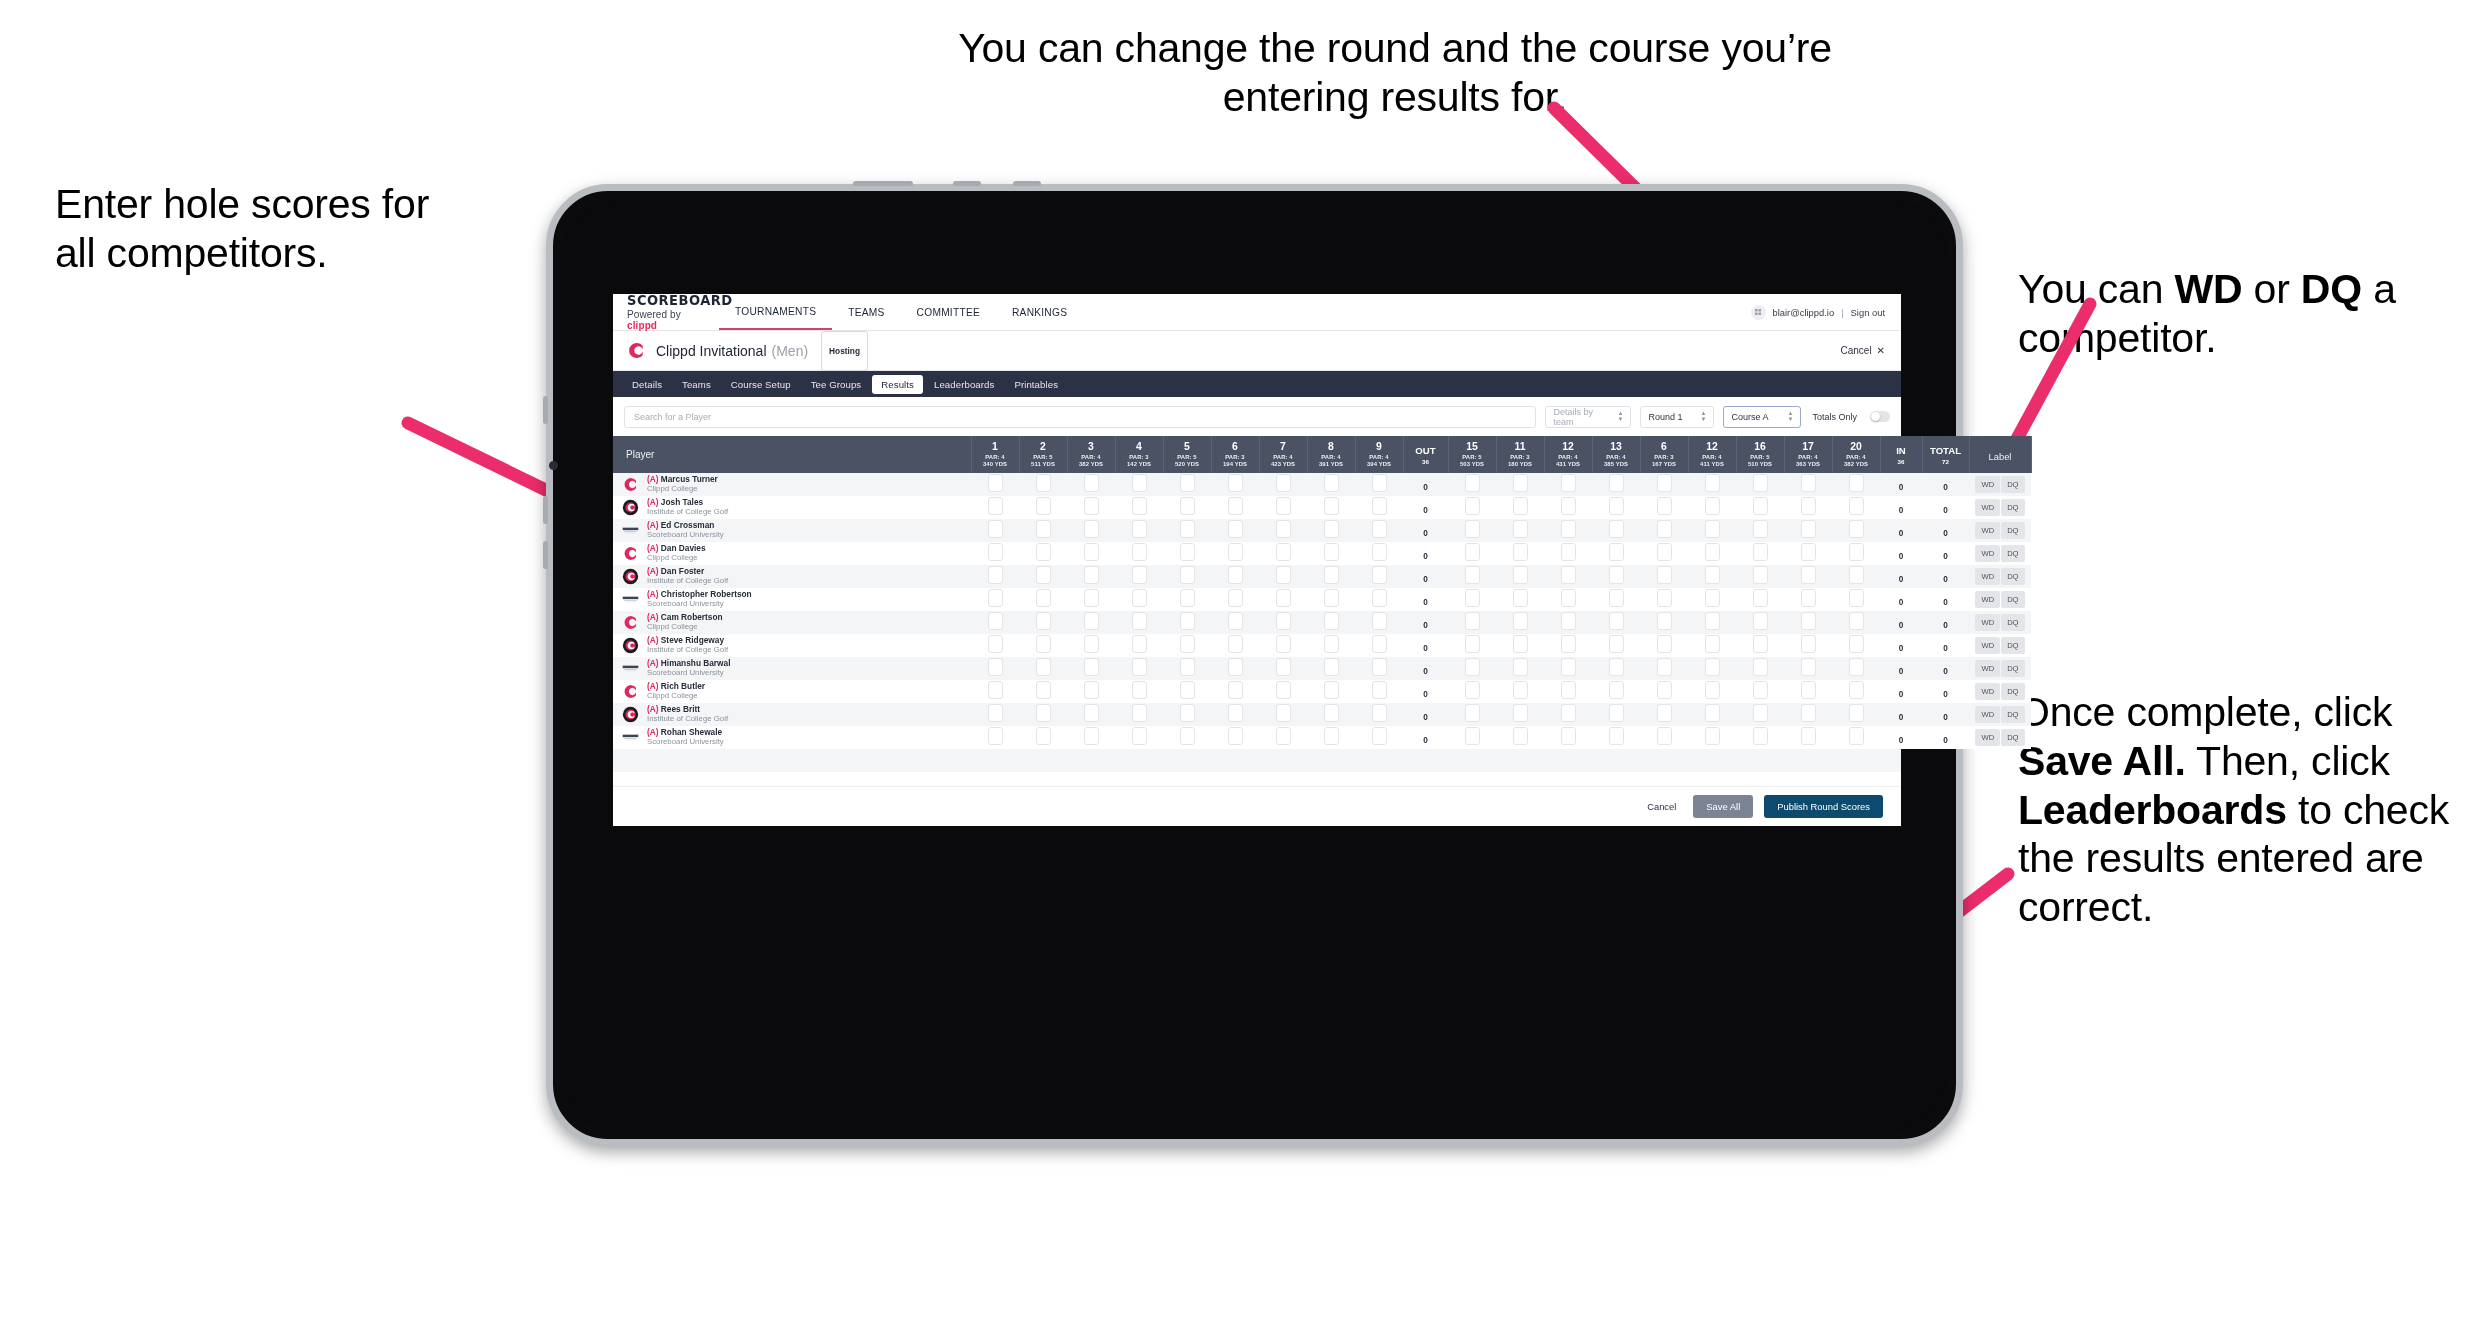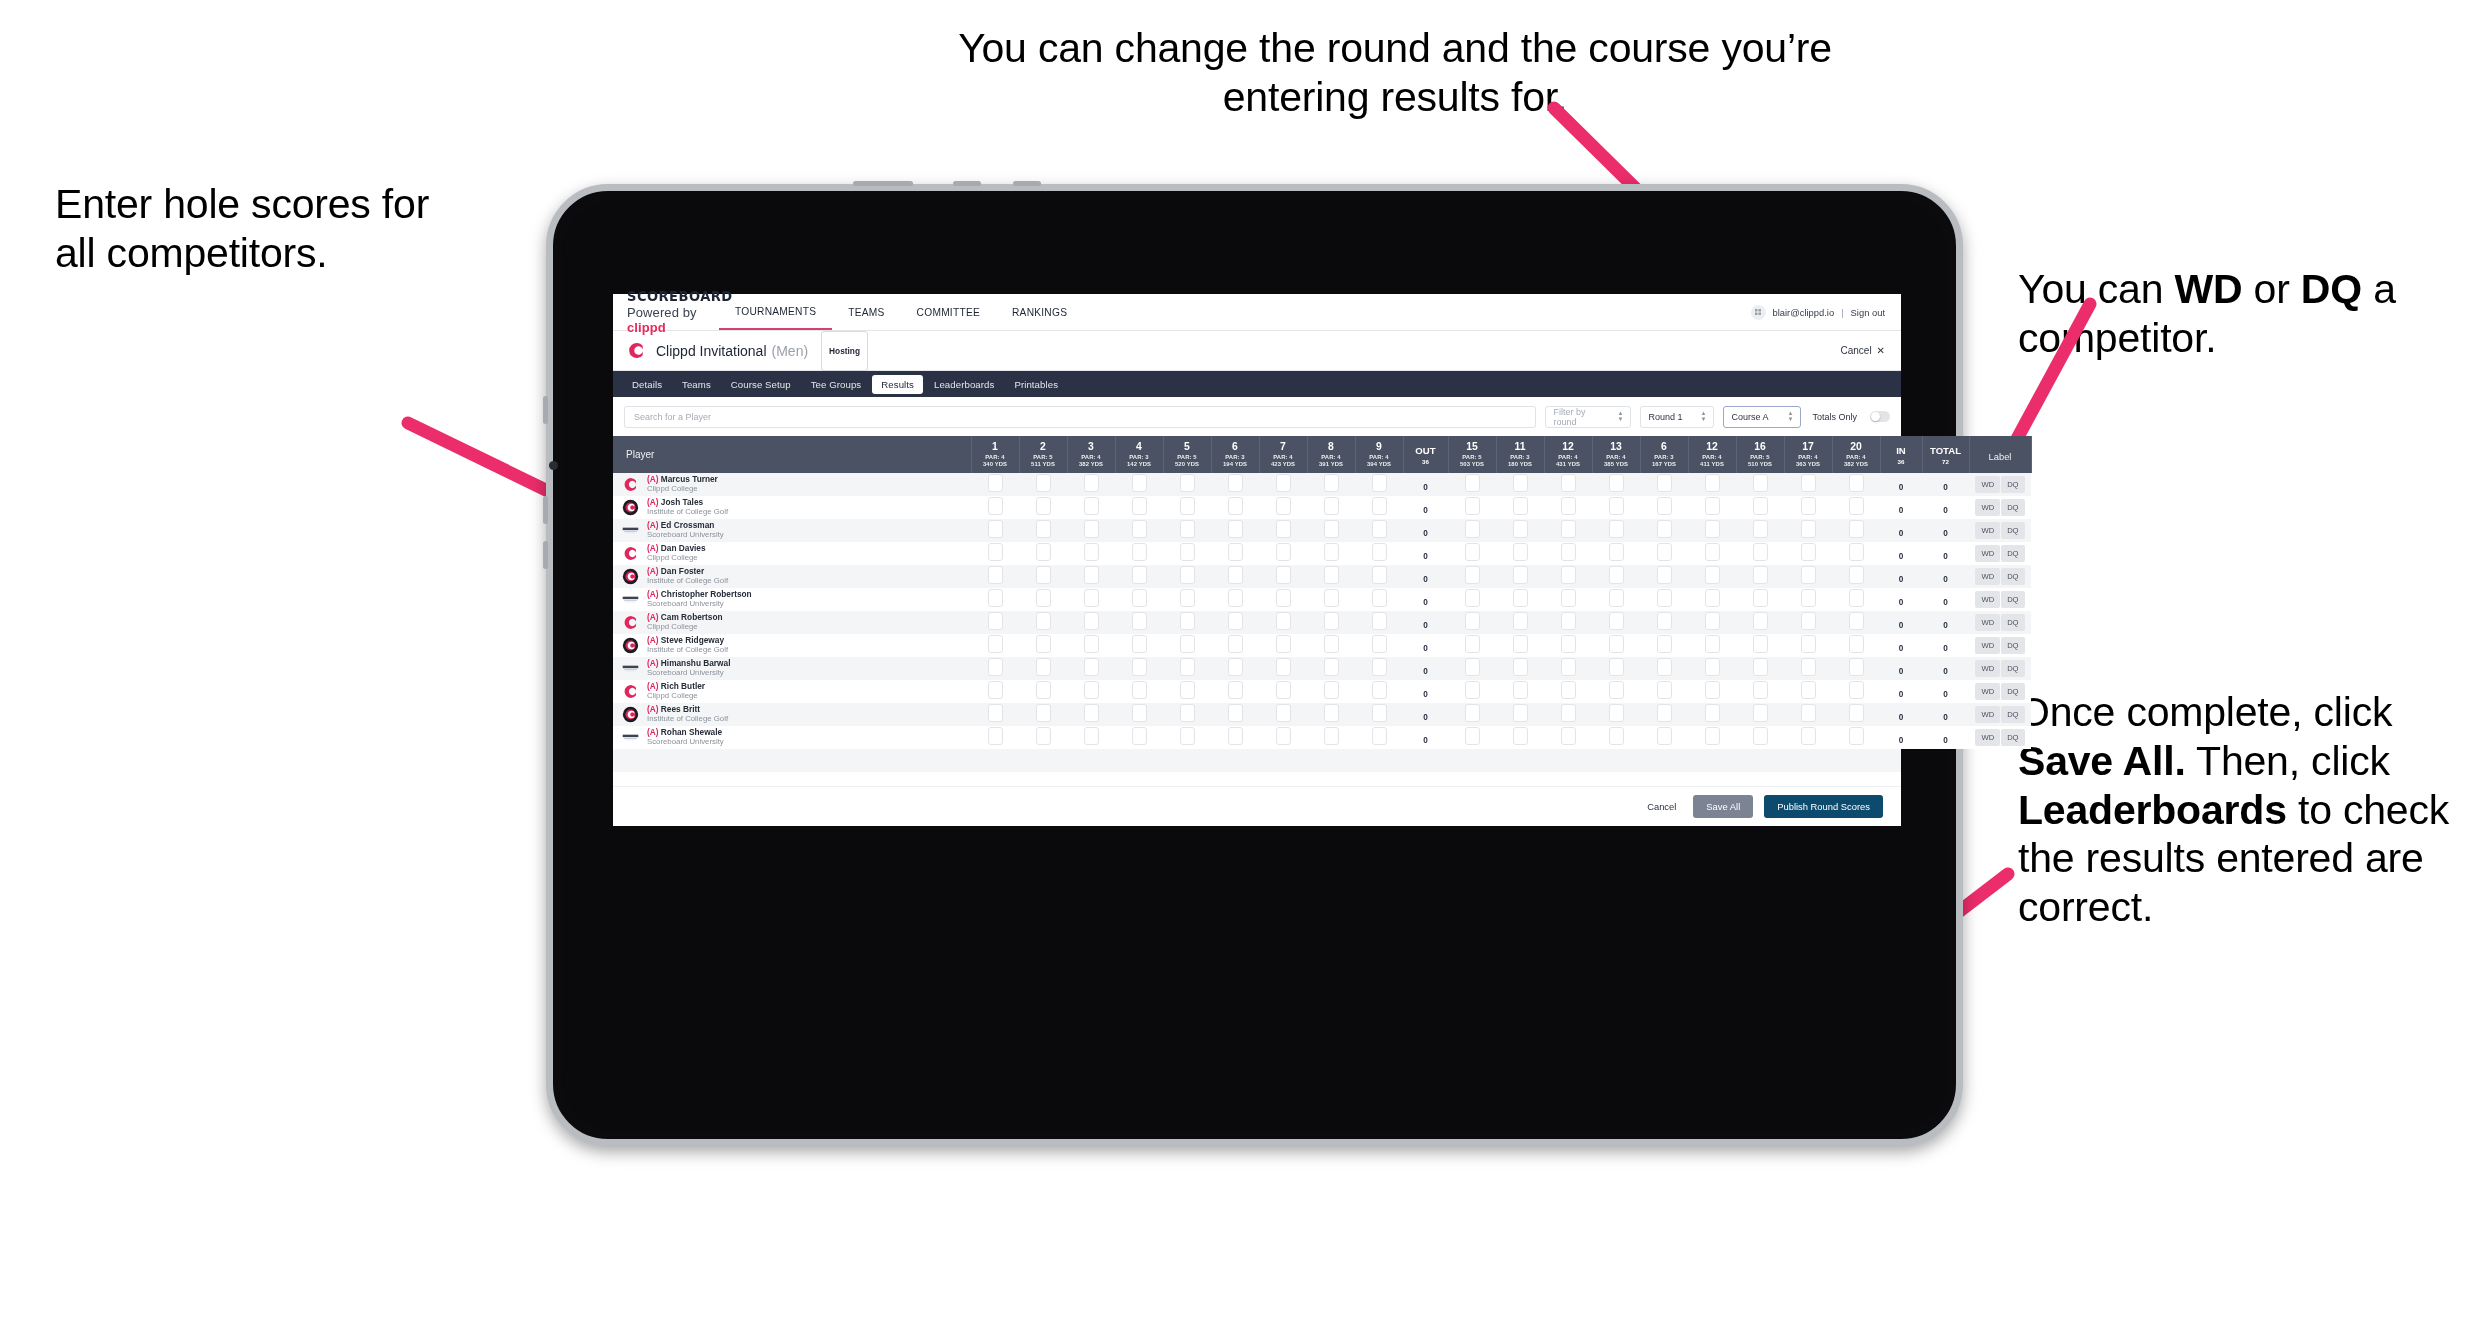--- a/index.html
+++ b/index.html
@@ -27,21 +27,21 @@
   #tablet-inner{position:absolute;inset:9px;background:#0a0a0c;border-radius:52px;}
   .btn-side{position:absolute;left:-10px;background:#a7aaae;border-radius:3px;width:5px;}
   .btn-top{position:absolute;top:-10px;background:#a7aaae;border-radius:3px;height:5px;}
   .cam{position:absolute;left:-4px;width:9px;height:9px;border-radius:50%;background:#2a2c33;}
   #app{position:absolute;left:613px;top:294px;width:1288px;height:369px;background:#fff;}
 
   
   .topnav{height:36px;background:#fff;display:flex;align-items:center;border-bottom:1px solid #e3e5e8;position:relative;}
   .brand{padding-left:14px;width:84px;}
   .brand .bn{font-family:"DejaVu Sans Condensed","Liberation Sans",sans-serif;font-weight:700;font-size:14.5px;letter-spacing:.5px;color:#1d2433;line-height:1;}
-  .brand .bs{font-size:13px;color:#3b4250;margin-top:1.5px;letter-spacing:.1px;}
+  .brand .bs{font-size:10px;color:#3b4250;margin-top:1.5px;letter-spacing:.1px;}
   .brand .bs .pk{color:#e8295b;font-weight:700;}
   .topnav-items{display:flex;align-items:stretch;height:100%;margin-left:8px;}
   .tn{display:flex;align-items:center;padding:0 16px;font-size:10.2px;color:#1d2433;letter-spacing:.25px;height:100%;box-sizing:border-box;cursor:pointer;}
   .tn.active{border-bottom:2px solid #d0436a;}
   .topnav-right{margin-left:auto;display:flex;align-items:center;gap:7px;padding-right:16px;font-size:9.4px;color:#333b4a;}
   .ava{width:15px;height:15px;border-radius:50%;background:#eceef1;display:flex;align-items:center;justify-content:center;}
   .ava svg{width:8px;height:8px;}
   .sep{color:#9aa0aa;}
 
   
@@ -195,21 +195,21 @@
     <div class="st">Course Setup</div>
     <div class="st">Tee Groups</div>
     <div class="st active">Results</div>
     <div class="st">Leaderboards</div>
     <div class="st">Printables</div>
   </div>
 
   <div class="ftoolbar">
     <div class="searchbox">Search for a Player</div>
     <div class="selbox ph" style="width:86px;">
-      <span>Filter by round</span>
+      <span>Details by team</span>
       <span class="caret">
           <i>▲</i>
           <i>▼</i>
         </span>
     </div>
     <div class="selbox" style="width:74px;">
       <span>Round 1</span>
       <span class="caret">
           <i>▲</i>
           <i>▼</i>

